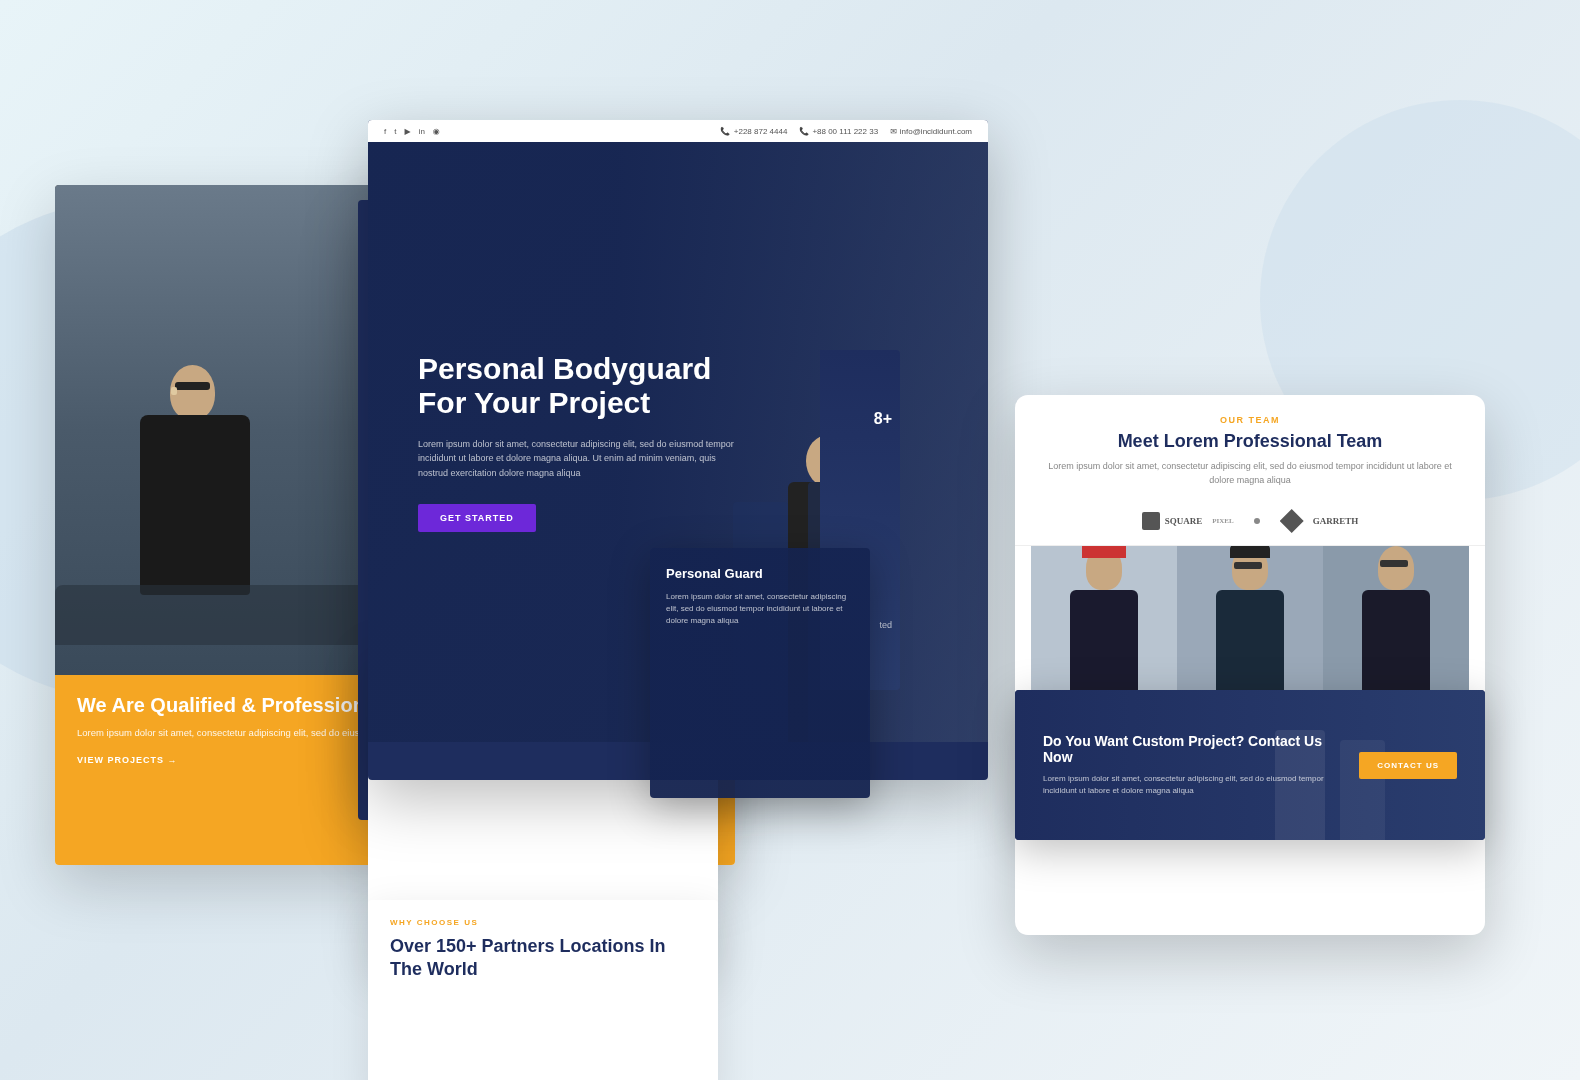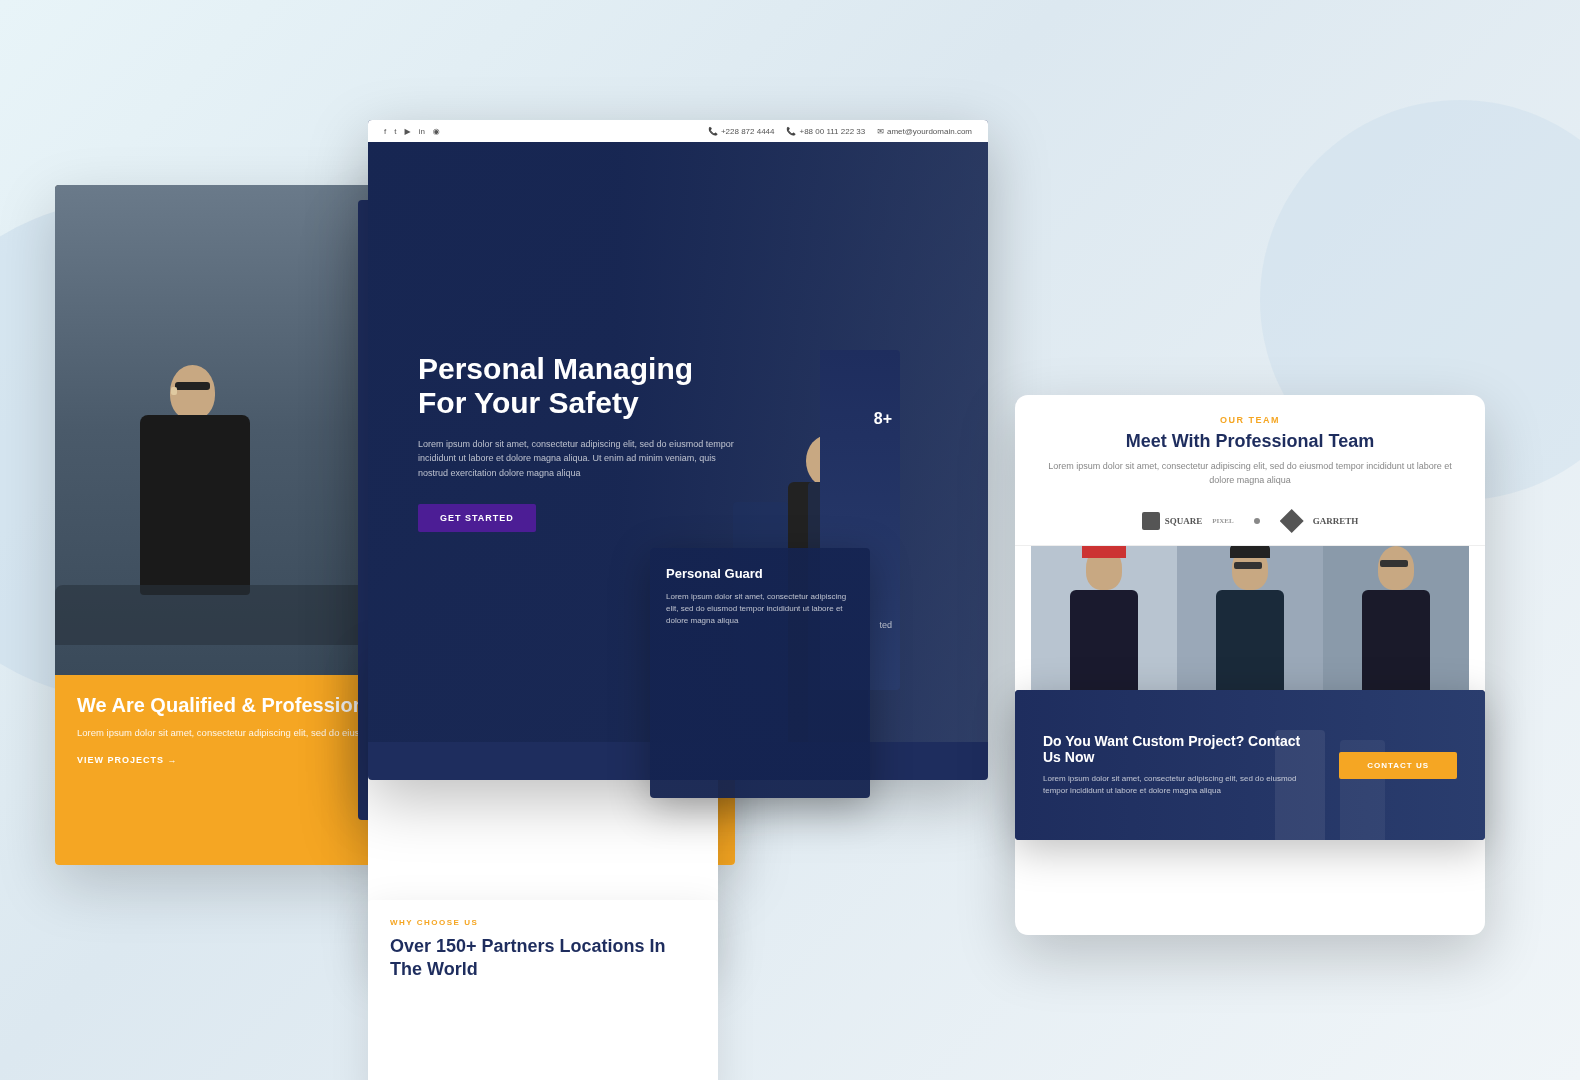--- a/index.html
+++ b/index.html
@@ -347,21 +347,21 @@
       line-height: 1.15;
       margin-bottom: 16px;
     }
     .hero-desc {
       font-size: 9px;
       color: rgba(255,255,255,0.7);
       line-height: 1.6;
       margin-bottom: 24px;
     }
     .btn-started {
-      background: #4c1d95;
+      background: #6d28d9;
       color: #fff;
       border: none;
       padding: 9px 22px;
       font-size: 9px;
       font-weight: 700;
       text-transform: uppercase;
       letter-spacing: 1px;
       cursor: pointer;
       border-radius: 2px;
     }
@@ -579,21 +579,21 @@
     .contact-text .desc {
       font-size: 8px;
       color: rgba(255,255,255,0.7);
       line-height: 1.5;
     }
     .btn-contact {
       position: relative; z-index: 1;
       background: #f5a623;
       color: #fff;
       border: none;
-      padding: 9px 28px;
+      padding: 9px 18px;
       font-size: 8px;
       font-weight: 700;
       text-transform: uppercase;
       letter-spacing: 1px;
       cursor: pointer;
       border-radius: 2px;
       white-space: nowrap;
     }
 
     
@@ -723,39 +723,39 @@
         <div class="top-bar-item">
           <span>📞</span>
           <span>+228 872 4444</span>
         </div>
         <div class="top-bar-item">
           <span>📞</span>
           <span>+88 00 111 222 33</span>
         </div>
         <div class="top-bar-item">
           <span>✉</span>
-          <span>amet@yourdomain.com</span>
+          <span>info@incididunt.com</span>
         </div>
       </div>
     </div>
 
 
     <div class="hero-section">
       <div class="hero-bg-img"></div>
       <div class="hero-bg"></div>
 
       <div class="hero-figure">
         <div class="hf-head"></div>
         <div class="hf-body"></div>
       </div>
 
       <div style="position:absolute;right:120px;bottom:0;width:60px;height:260px;background:rgba(30,50,100,0.5);border-radius:4px 4px 0 0;z-index:0;"></div>
       <div style="position:absolute;right:200px;bottom:0;width:55px;height:240px;background:rgba(30,50,100,0.4);border-radius:4px 4px 0 0;z-index:0;"></div>
       <div class="hero-content">
-        <h1 class="hero-title">Personal Managing For Your Safety</h1>
+        <h1 class="hero-title">Personal Bodyguard For Your Project</h1>
         <p class="hero-desc">Lorem ipsum dolor sit amet, consectetur adipiscing elit, sed do eiusmod tempor incididunt ut labore et dolore magna aliqua. Ut enim ad minim veniam, quis nostrud exercitation dolore magna aliqua</p>
         <button class="btn-started">GET STARTED</button>
       </div>
     </div>
   </div>
 
   <div class="card-partial-right">
     <div class="partial-number" style="font-size:16px;top:60px;right:8px;">8+</div>
     <div style="position:absolute;bottom:60px;right:8px;font-size:9px;color:rgba(255,255,255,0.7);">ted</div>
   </div>
@@ -766,21 +766,21 @@
   </div>
 
   <div class="card-guard">
     <div class="guard-title">Personal Guard</div>
     <div class="guard-desc">Lorem ipsum dolor sit amet, consectetur adipiscing elit, sed do eiusmod tempor incididunt ut labore et dolore magna aliqua</div>
   </div>
 
   <div class="card-team">
     <div class="team-header">
       <div class="section-label">OUR TEAM</div>
-      <div class="title">Meet With Professional Team</div>
+      <div class="title">Meet Lorem Professional Team</div>
       <div class="desc">Lorem ipsum dolor sit amet, consectetur adipiscing elit, sed do eiusmod tempor incididunt ut labore et dolore magna aliqua</div>
     </div>
     <div class="logos-bar">
       <div class="logo-item">
         <div class="logo-sq"></div>
         <span>SQUARE</span>
         <br>
           <span style="font-size:7px;color:#999;">PIXEL</span>
       </div>
       <div class="logo-dot"></div>

